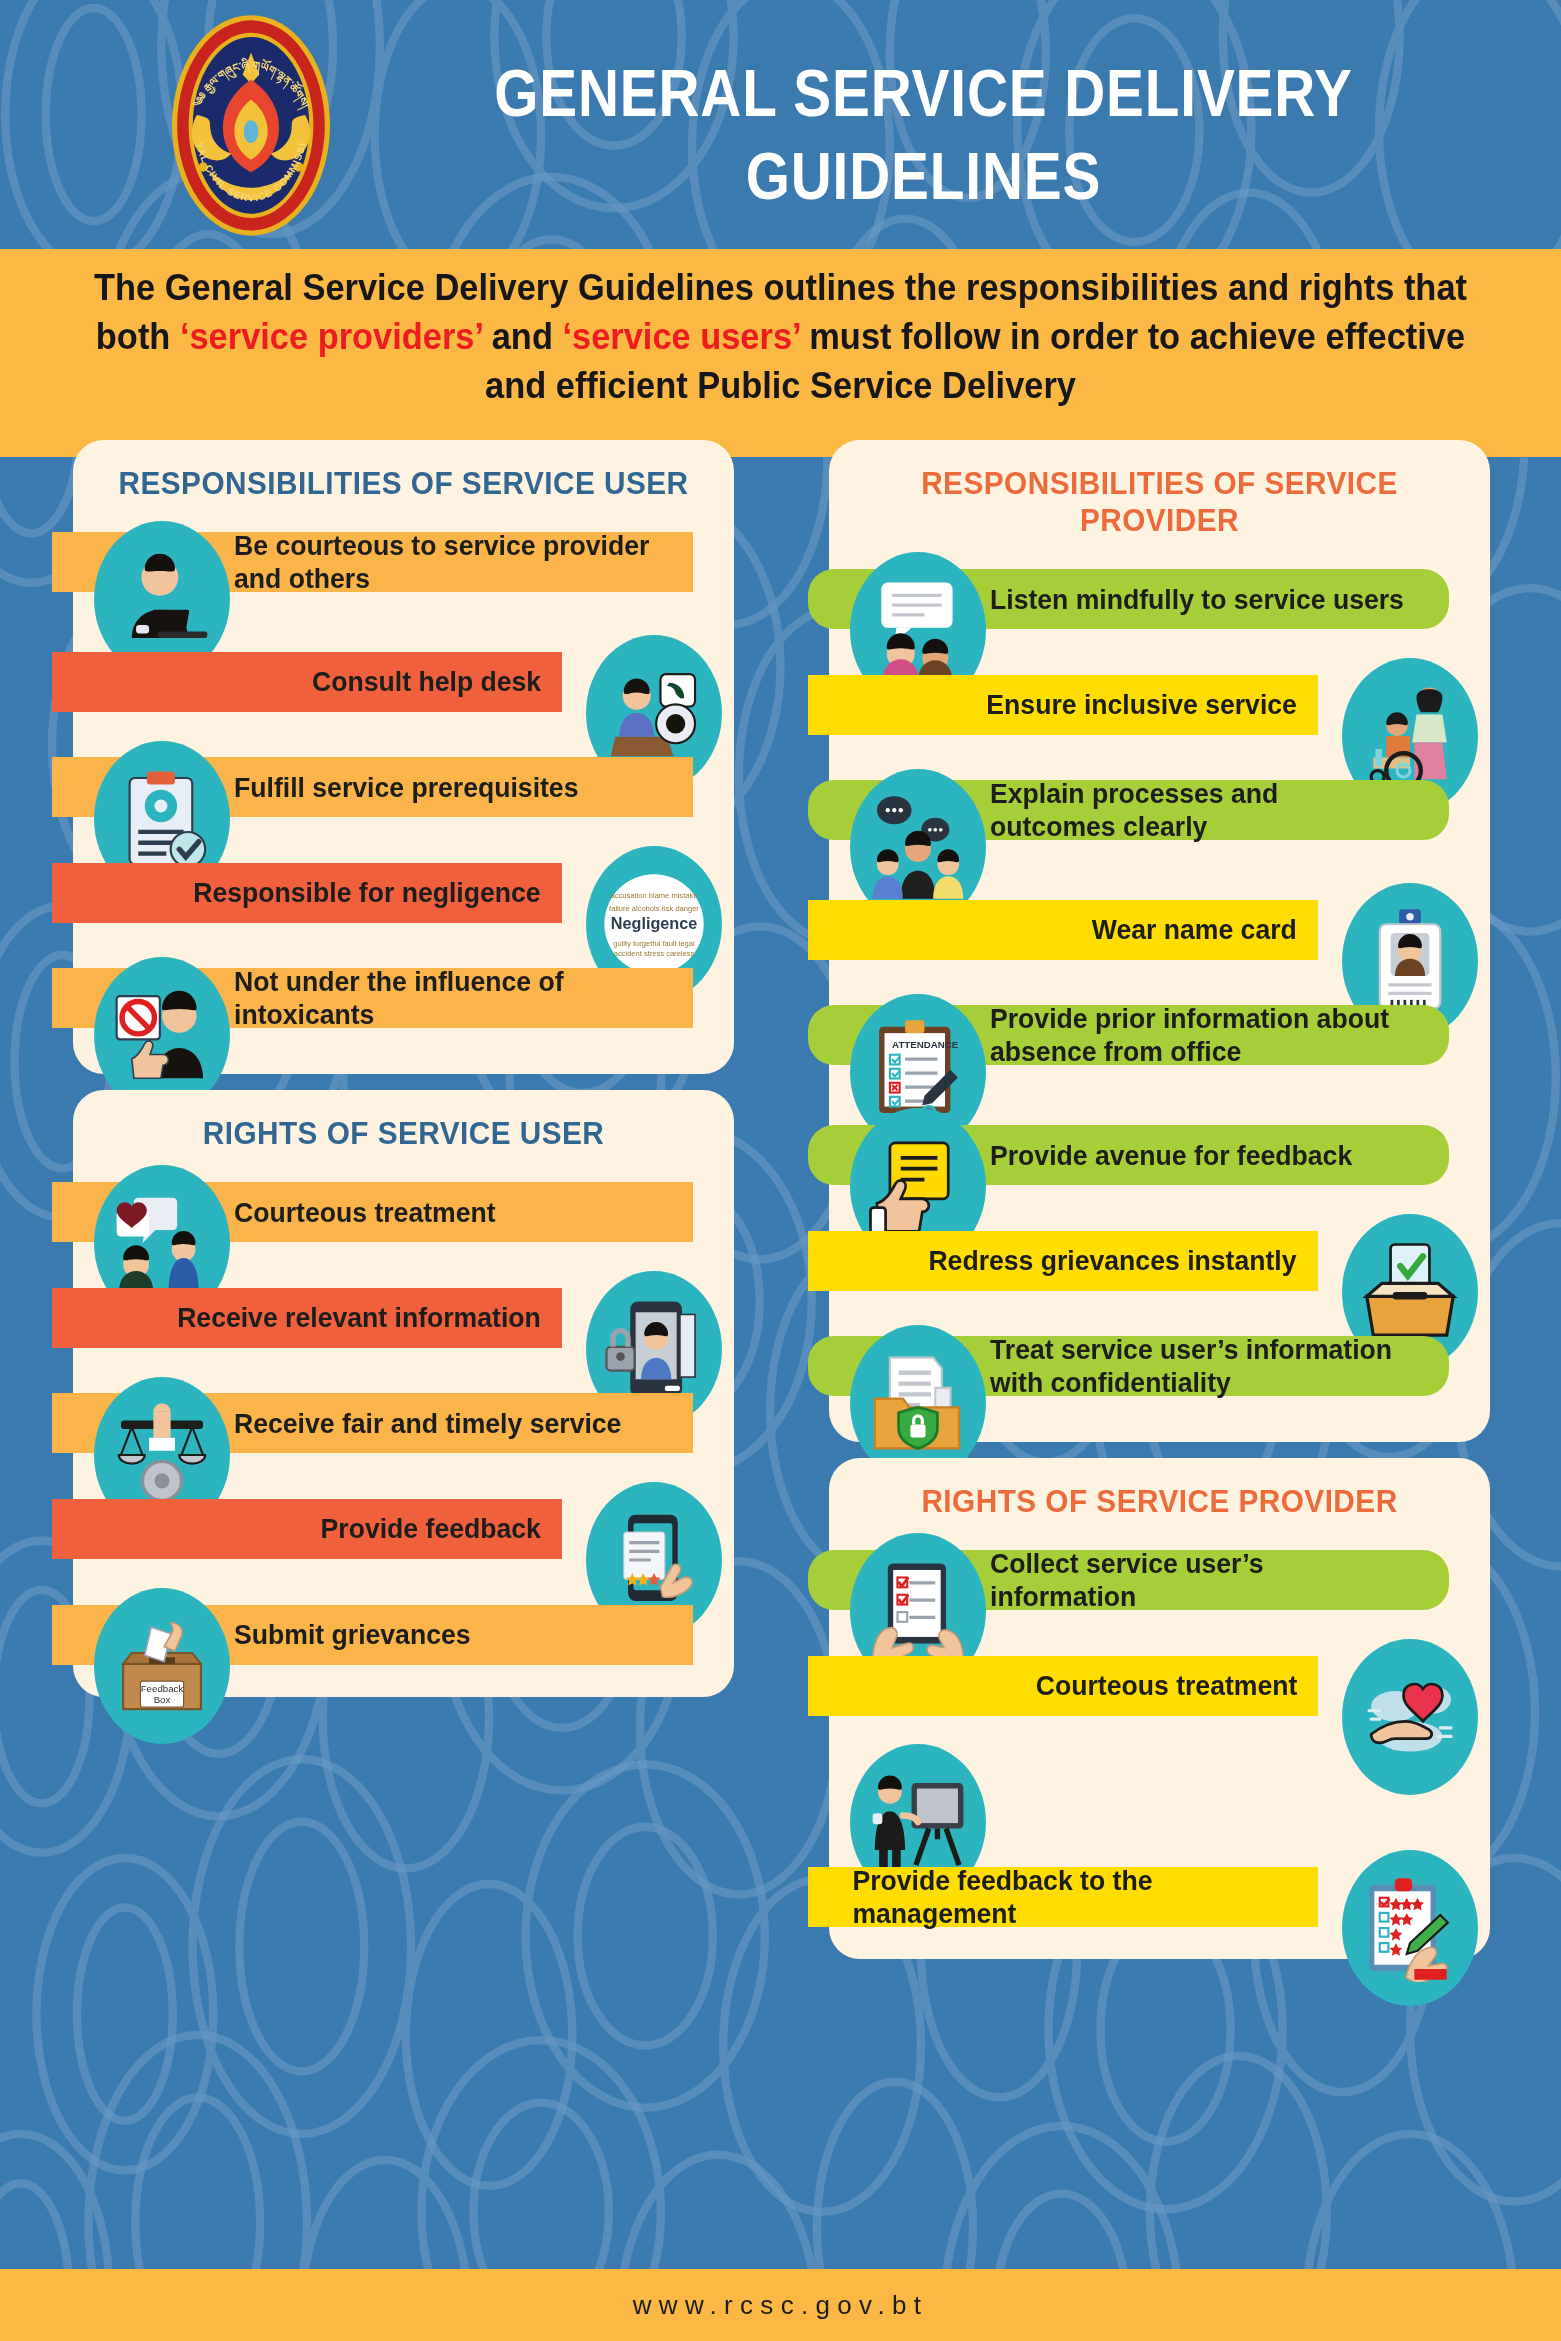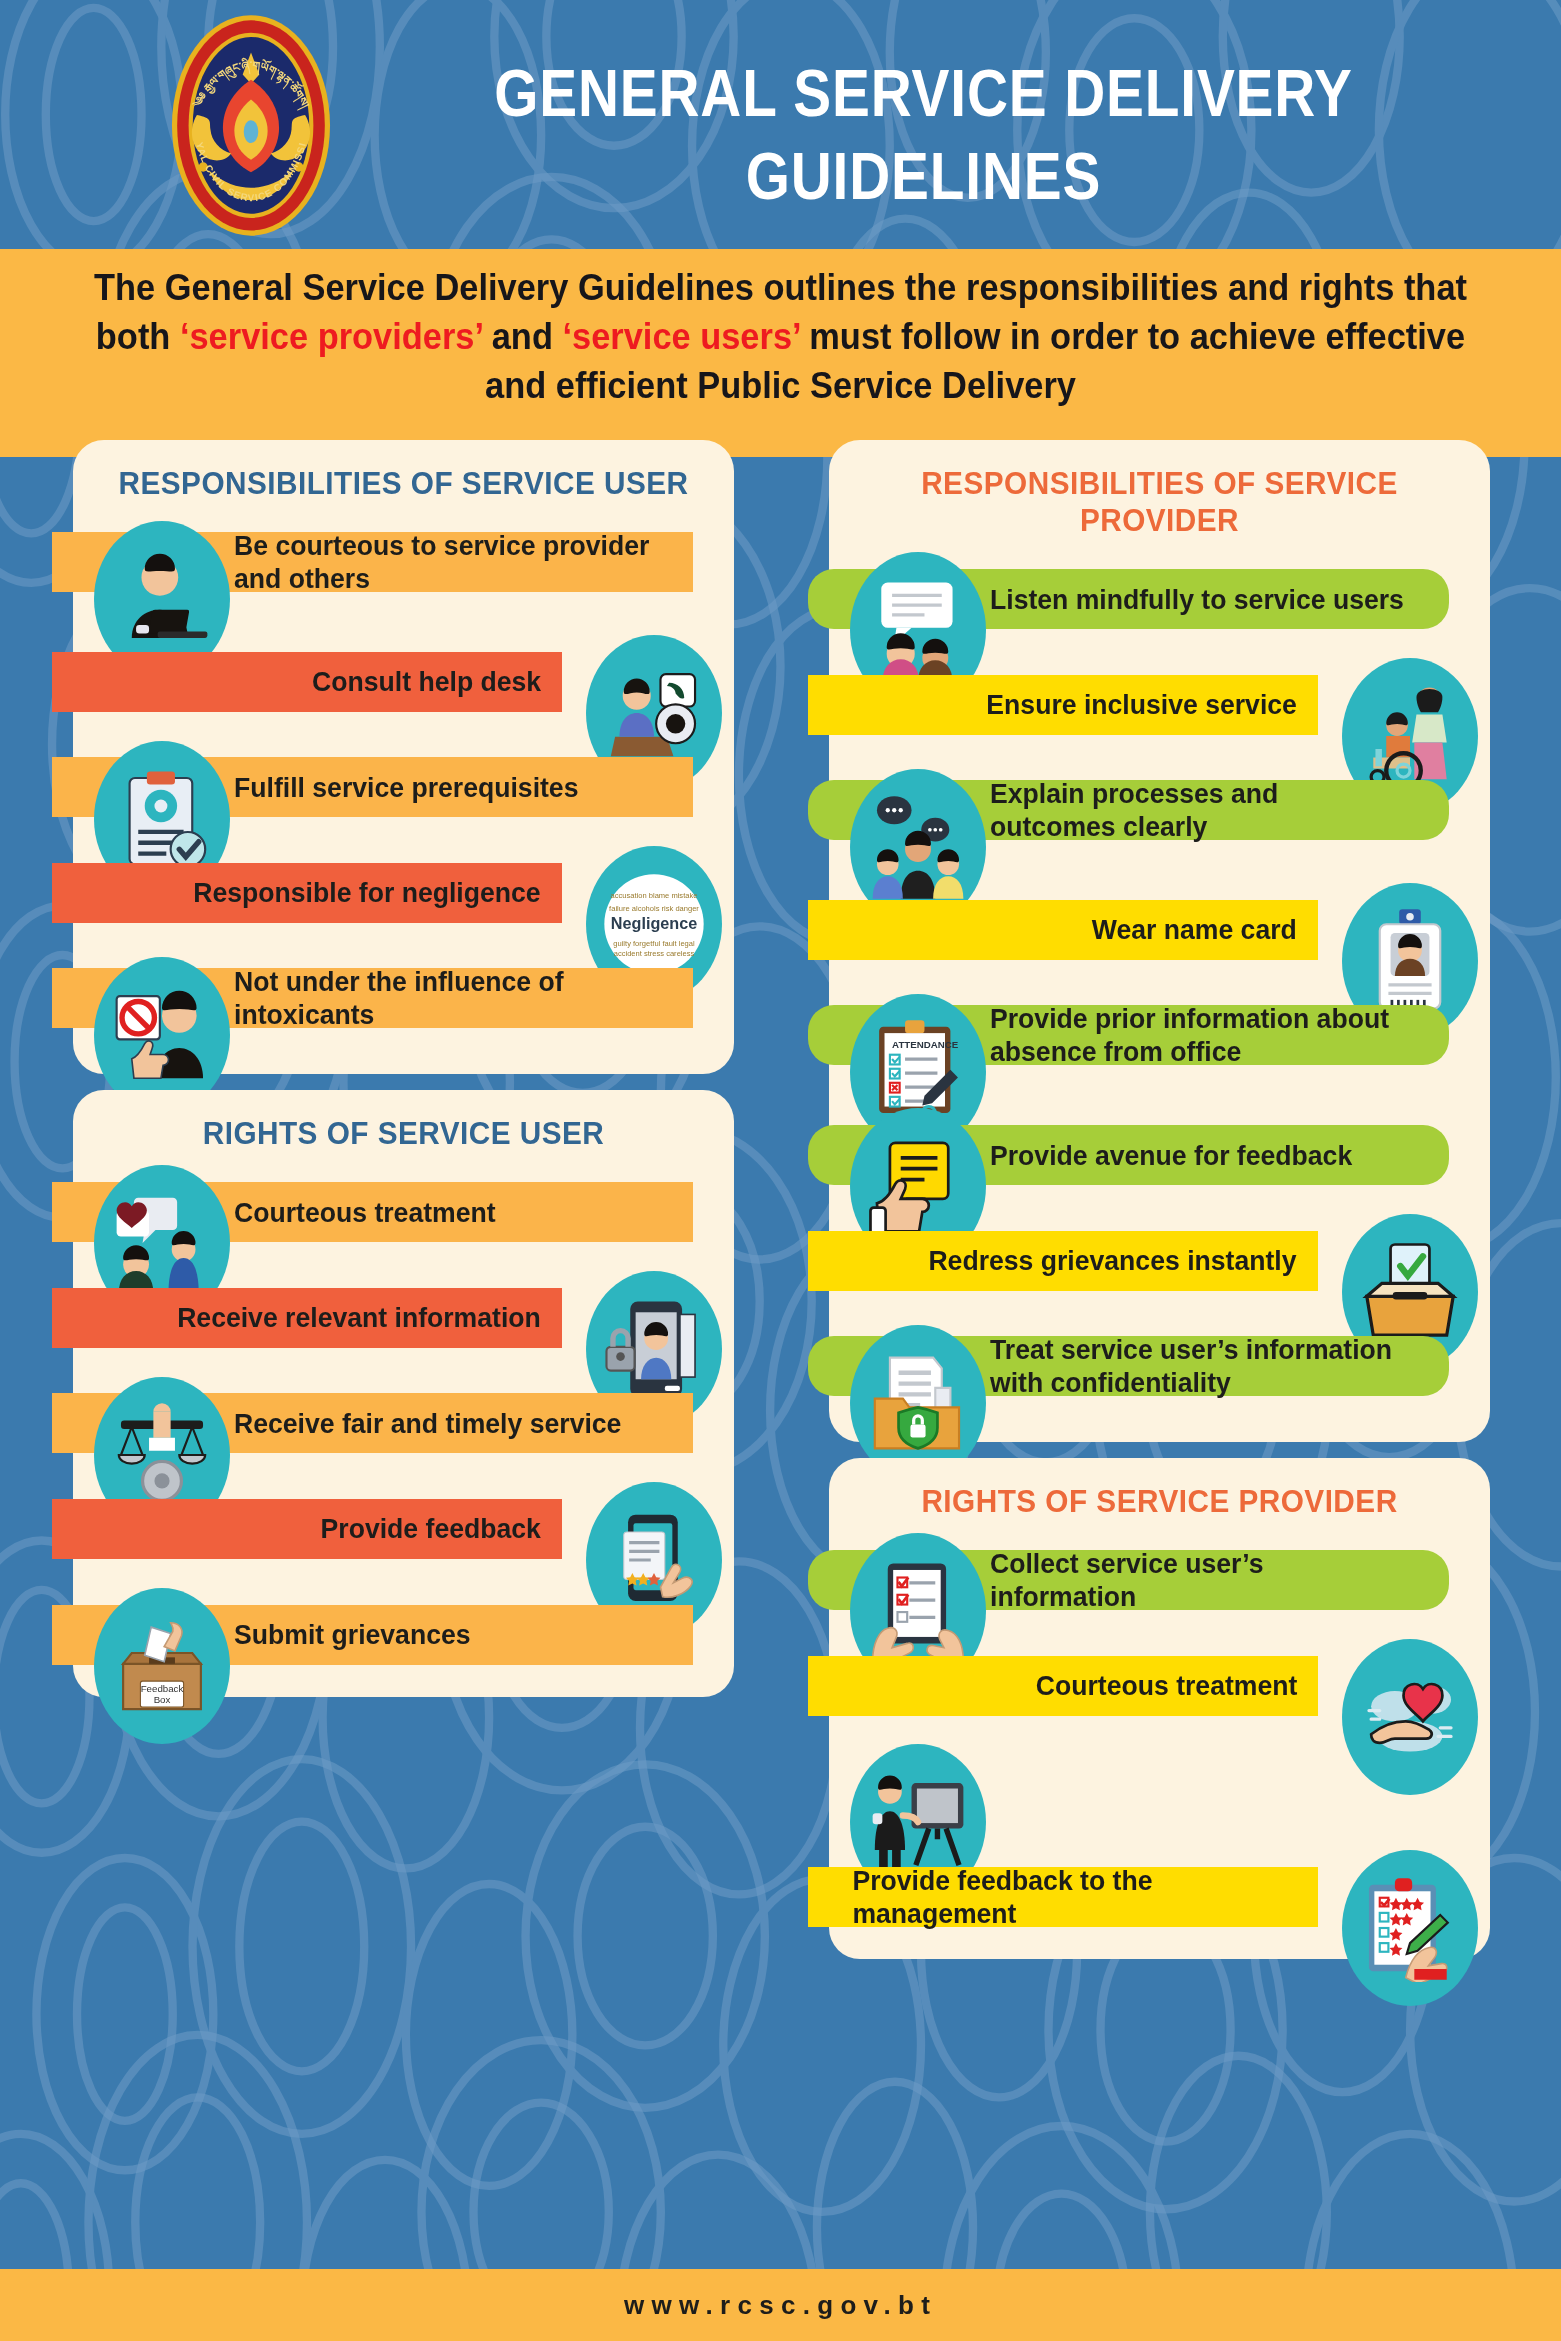--- a/index.html
+++ b/index.html
@@ -106,21 +106,21 @@
   .med svg{width:108px;height:108px;display:block;}
 
   
   .footer{
     position:absolute;left:0;bottom:0;width:1561px;height:73px;
     background:#FBB845;
     display:flex;align-items:center;justify-content:center;
   }
   .footer-text{
     font-family:"Liberation Sans Narrow","Liberation Sans",sans-serif;
-    font-weight:bold;font-size:26px;letter-spacing:7.3px;color:#1D1D1B;
+    font-weight:normal;font-size:26px;letter-spacing:7.3px;color:#1D1D1B;
   }
 </style>
 </head>
 <body>
 
 <div class="poster">
 
   <div class="bg-pattern">
     <svg viewBox="0 0 3000 4500" preserveAspectRatio="none" aria-hidden="true">
       <defs>

